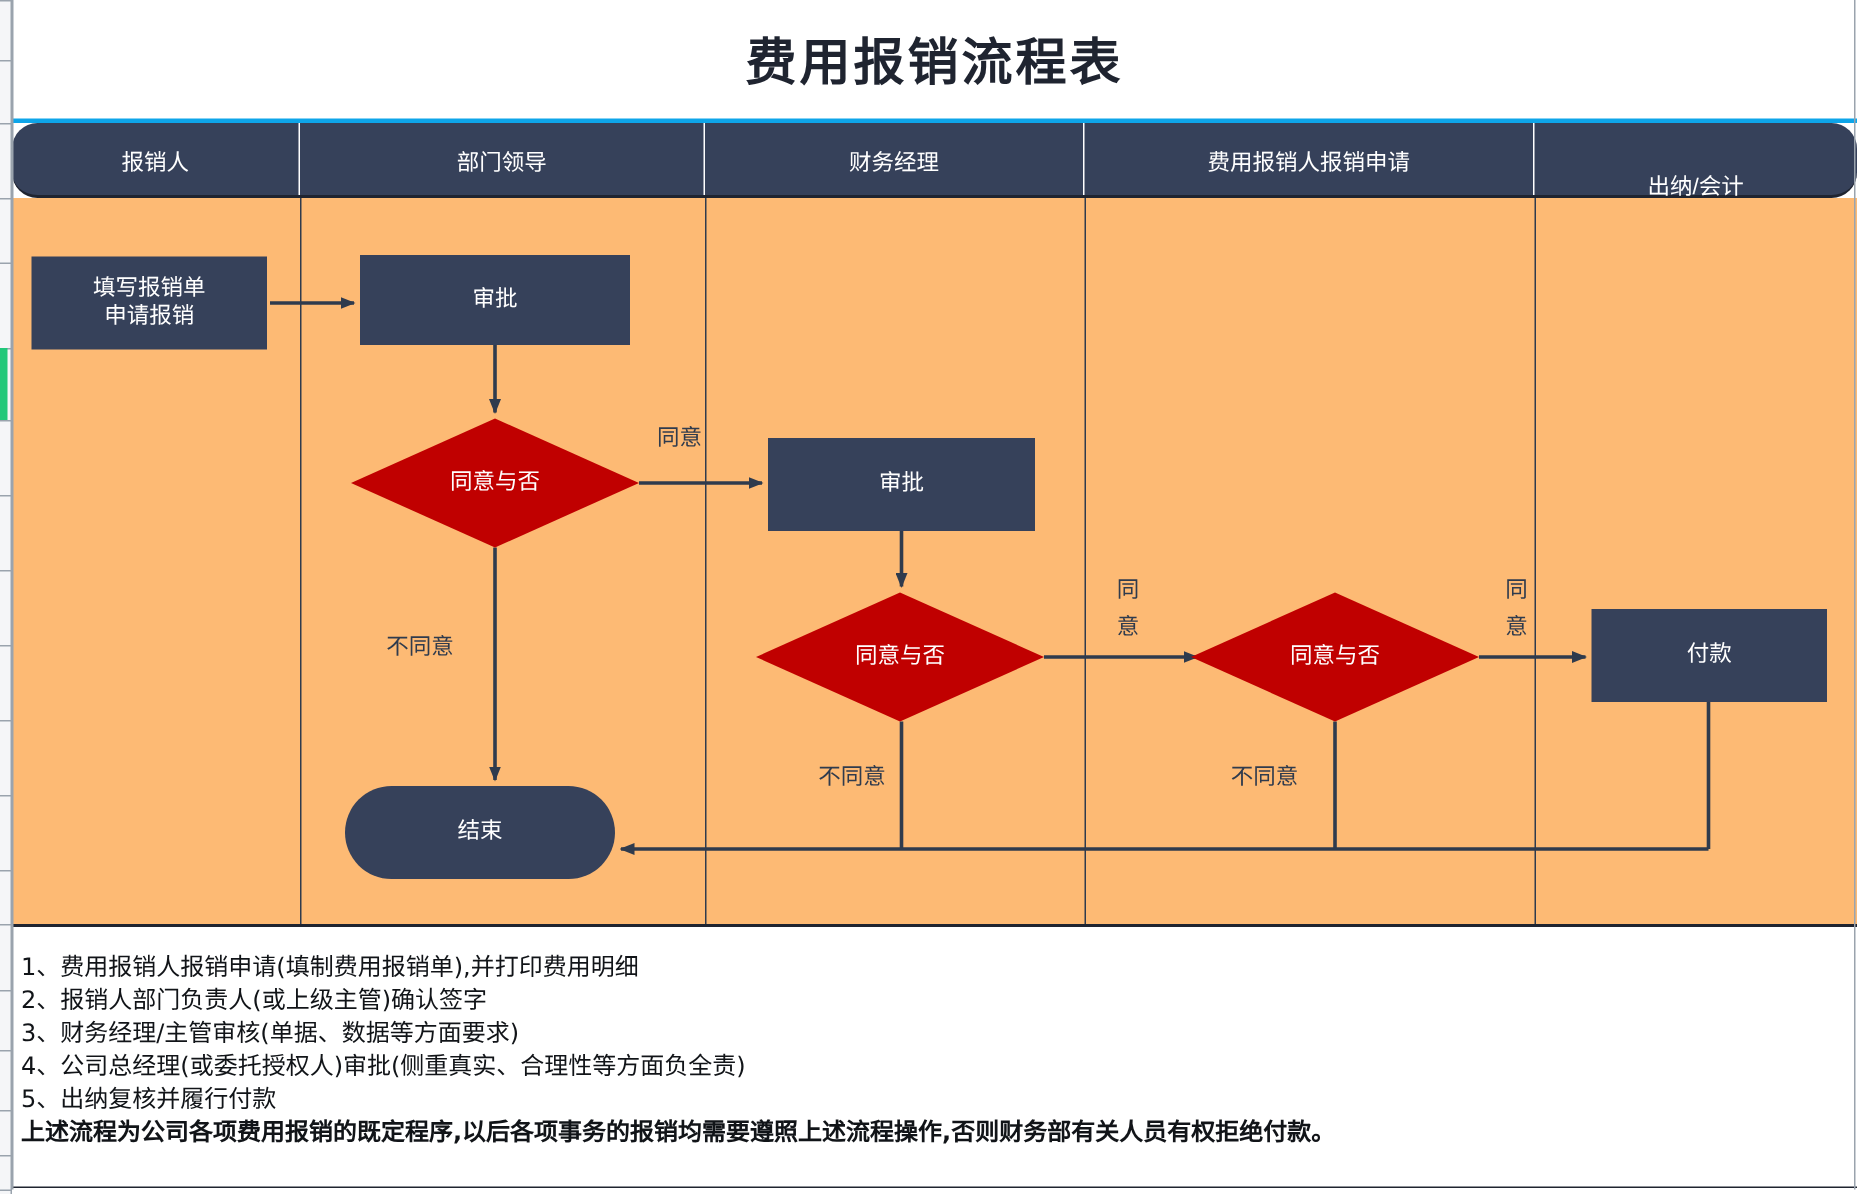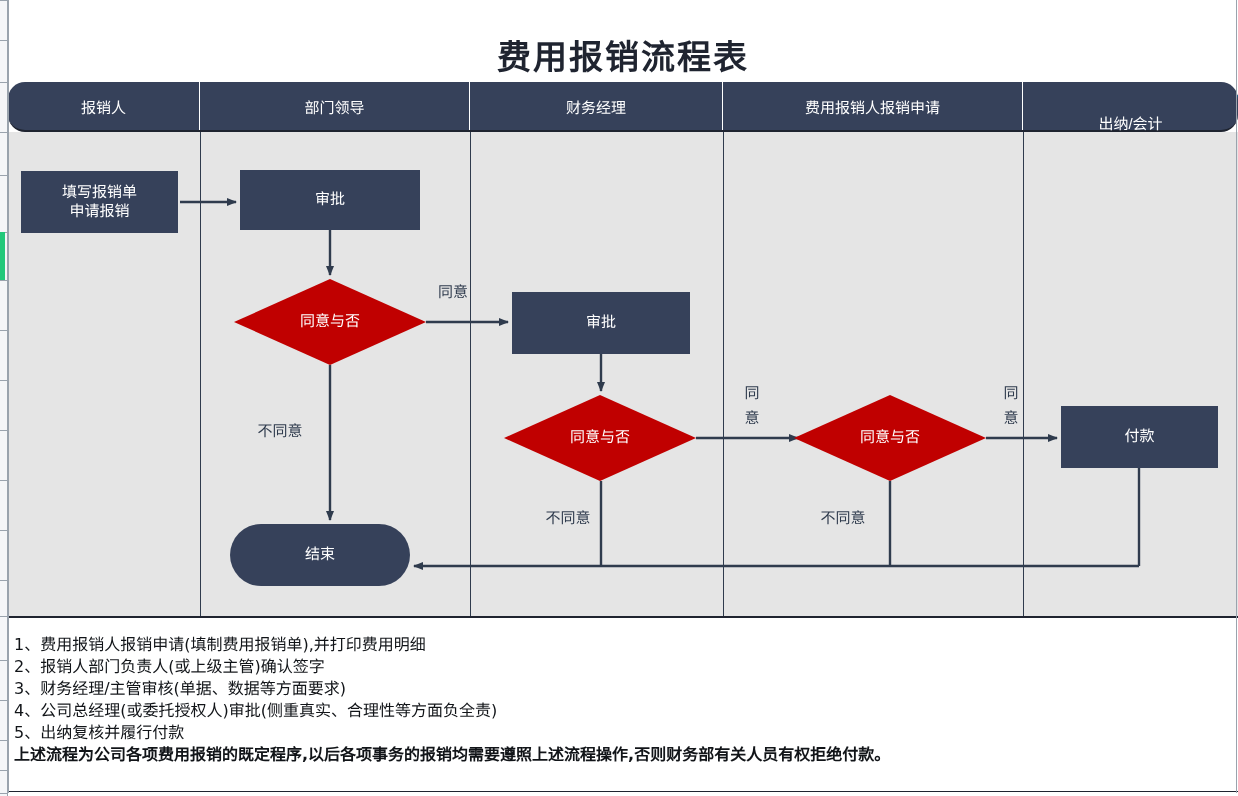--- a/index.html
+++ b/index.html
@@ -23,21 +23,21 @@
     box-sizing:border-box;
   }
   .gutter-line{
     position:absolute;left:0;width:8px;height:1px;background:#9aa3ad;
   }
   .gutter-sel{
     position:absolute;left:0;width:5px;background:#21c87a;
   }
   
   .title-band{
-    position:absolute;left:8px;top:16px;width:1230px;height:82px;
+    position:absolute;left:8px;top:0;width:1230px;height:82px;
     background:#ffffff;
     border-bottom:3px solid #0ea5e9;
     box-sizing:border-box;
   }
   .title-text{
     position:absolute;left:0;right:0;top:14px;
     text-align:center;
     font-size:34px;font-weight:bold;color:#1f2430;
     letter-spacing:2px;
     font-family:"DejaVu Sans","Liberation Sans",sans-serif;
@@ -55,21 +55,21 @@
     display:flex;align-items:center;justify-content:center;
     color:#ffffff;font-size:15px;
     border-right:1px solid #ffffff;
     box-sizing:border-box;
     height:100%;
   }
   .header-cell:last-child{border-right:none;}
   
   .flow-area{
     position:absolute;left:8px;top:132px;width:1230px;height:484px;
-    background:#e5e5e5;
+    background:#fdba74;
     box-sizing:border-box;
   }
   .colsep{
     position:absolute;top:0;width:1px;height:484px;background:#2f3b4d;
   }
   .flow-svg{position:absolute;left:0;top:0;width:1230px;height:484px;}
   .shape-label{
     fill:#ffffff;font-size:15px;
     font-family:"Liberation Sans","DejaVu Sans",sans-serif;
     text-anchor:middle;dominant-baseline:middle;

